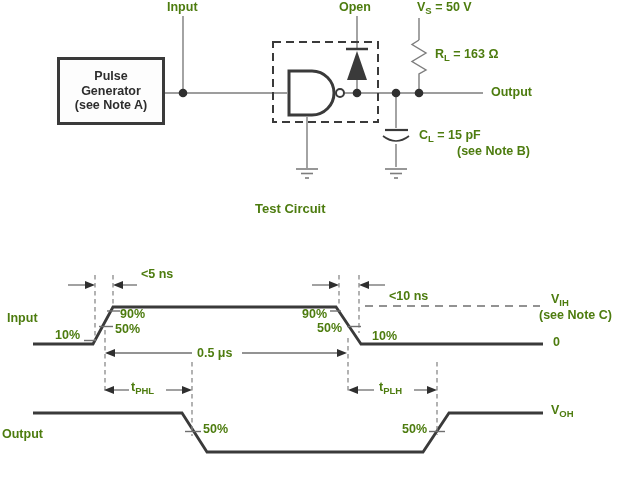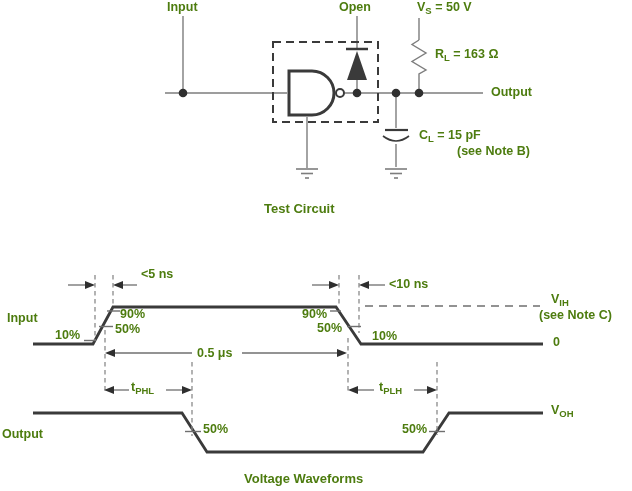--- a/index.html
+++ b/index.html
@@ -133,43 +133,47 @@
   </svg>
 
   <span class="lbl" style="left:167px; top:1px;">Input</span>
   <span class="lbl" style="left:339px; top:1px;">Open</span>
   <span class="lbl" style="left:393px; top:1px;margin-left:24px;"><span>V</span><sub>S</sub><span> = 50 V</span></span>
   <span class="lbl" style="left:435px; top:48px;"><span>R</span><sub>L</sub><span> = 163 Ω</span></span>
   <span class="lbl" style="left:491px; top:86px;">Output</span>
   <span class="lbl" style="left:419px; top:129px;"><span>C</span><sub>L</sub><span> = 15 pF</span></span>
   <span class="lbl" style="left:417px; top:145px;padding-left:40px;">(see Note B)</span>
 
+  <div class="pulsebox">
+    <span>Pulse</span>
+    <span>Generator</span>
+    <span>(see Note A)</span>
+  </div>
 
-  <span class="lbl caption" style="left:264px; top:202px;text-align:right;">Test Circuit</span>
+  <span class="lbl caption" style="left:255px; top:202px;text-align:right;">Test Circuit</span>
 
   <span class="lbl" style="left:7px; top:312px;">Input</span>
   <span class="lbl" style="left:55px; top:329px;">10%</span>
   <span class="lbl" style="left:120px; top:308px;">90%</span>
   <span class="lbl" style="left:115px; top:323px;">50%</span>
   <span class="lbl" style="left:141px; top:268px;">&lt;5 ns</span>
 
   <span class="lbl" style="left:302px; top:308px;">90%</span>
   <span class="lbl" style="left:317px; top:322px;">50%</span>
   <span class="lbl" style="left:372px; top:330px;">10%</span>
-  <span class="lbl" style="left:389px; top:278px;">&lt;10 ns</span>
+  <span class="lbl" style="left:389px; top:290px;">&lt;10 ns</span>
 
   <span class="lbl" style="left:197px; top:347px;">0.5 μs</span>
 
   <span class="lbl" style="left:131px; top:381px;"><span>t</span><sub>PHL</sub></span>
   <span class="lbl" style="left:379px; top:381px;"><span>t</span><sub>PLH</sub></span>
 
   <span class="lbl" style="left:551px; top:293px;"><span>V</span><sub>IH</sub></span>
   <span class="lbl" style="left:539px; top:309px;">(see Note C)</span>
   <span class="lbl" style="left:553px; top:336px;">0</span>
 
   <span class="lbl" style="left:2px; top:428px;">Output</span>
   <span class="lbl" style="left:203px; top:423px;">50%</span>
   <span class="lbl" style="left:402px; top:423px;">50%</span>
   <span class="lbl" style="left:551px; top:404px;"><span>V</span><sub>OH</sub></span>
 
-  <span class="lbl caption" style="left:244px; top:472px;">Voltage Waveforms</span>
 
 </div>
 
 </body></html>

